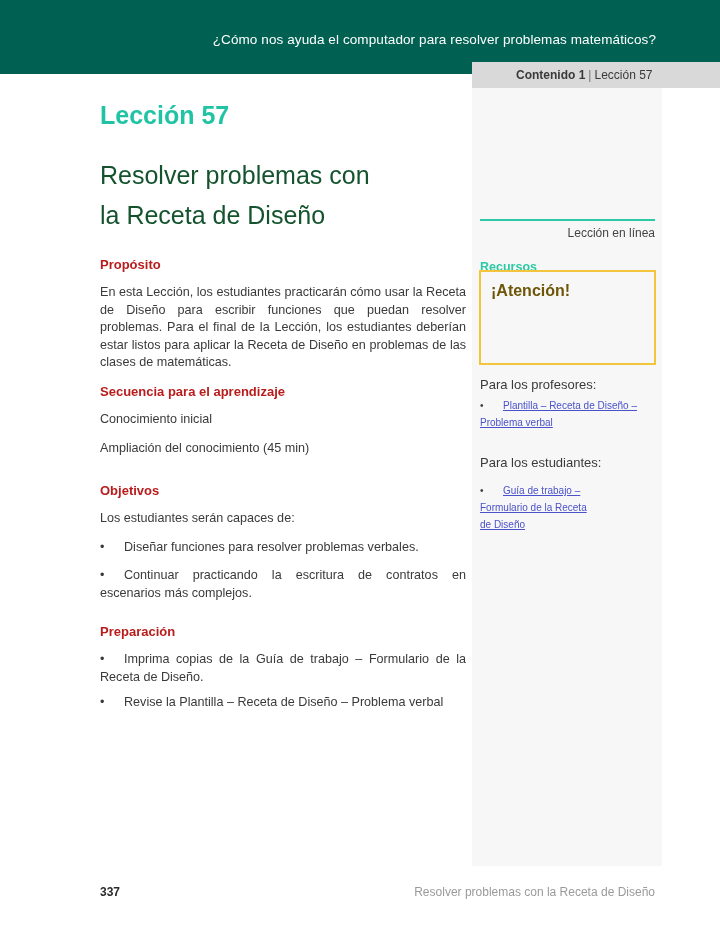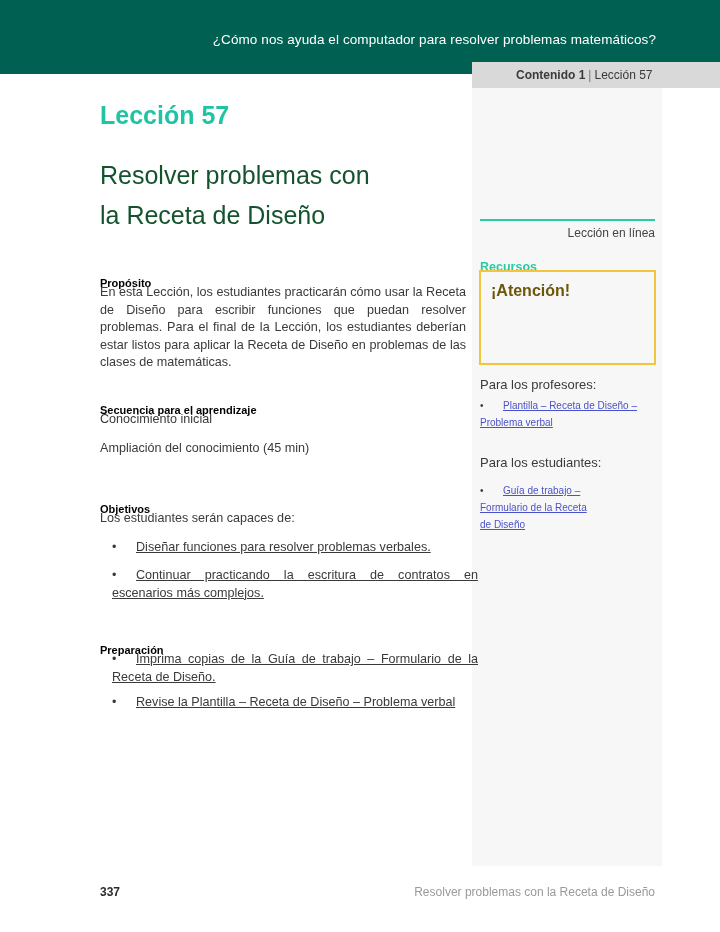--- a/index.html
+++ b/index.html
@@ -31,24 +31,24 @@
     .lesson-num {
       position: absolute; left: 100px; top: 101px;
       font-size: 25px; font-weight: bold; color: #20c4a4;
     }
     .lesson-title {
       position: absolute; left: 100px; top: 155px; width: 340px;
       font-size: 25px; color: #14532d; line-height: 40px; font-weight: normal;
     }
 
     .main { position: absolute; left: 100px; top: 0; width: 366px; font-size: 12.6px; color: #3a3a3a; }
-    .h-sec { position: absolute; left: 0; font-weight: bold; font-size: 11px; color: #000000; margin-top: 20px; }
+    .h-sec { position: absolute; left: 0; font-weight: bold; font-size: 13px; color: #b91c1c; }
     .para { position: absolute; left: 0; width: 366px; line-height: 17.5px; text-align: justify; }
     .line { position: absolute; left: 0; white-space: nowrap; }
-    .bullet-item { position: absolute; left: 12px; width: 366px; line-height: 17.5px; text-align: justify; text-decoration: underline; }
+    .bullet-item { position: absolute; left: 0; width: 366px; line-height: 17.5px; text-align: justify; }
     .bullet-item .dot { display: inline-block; width: 24px; }
 
     .side-online {
       position: absolute; left: 480px; top: 190px; width: 175px; text-align: right;
       font-size: 12px; color: #444; margin-top: 36px;
     }
     .side-rule {
       position: absolute; left: 480px; top: 219px; width: 175px; height: 2px; background: #2cc9a6;
     }
     .side-resources {

